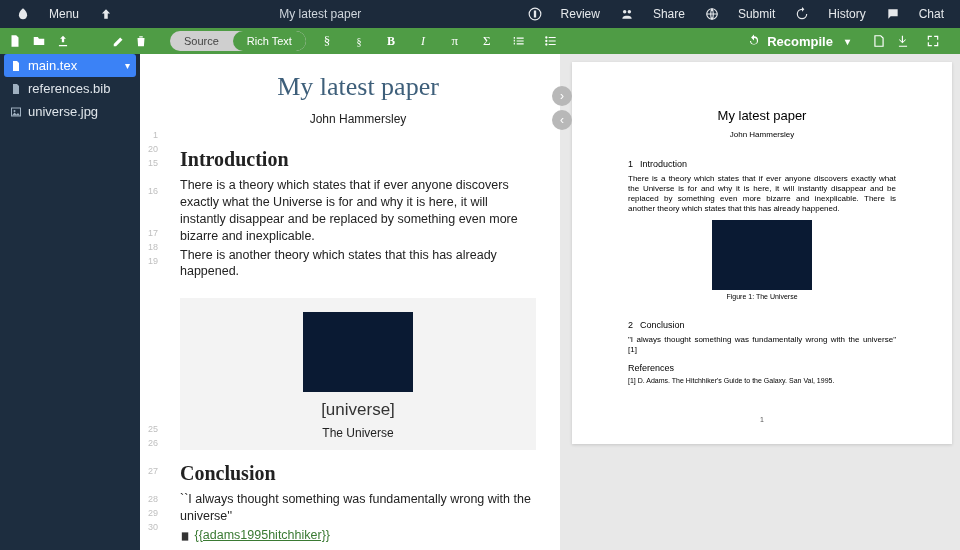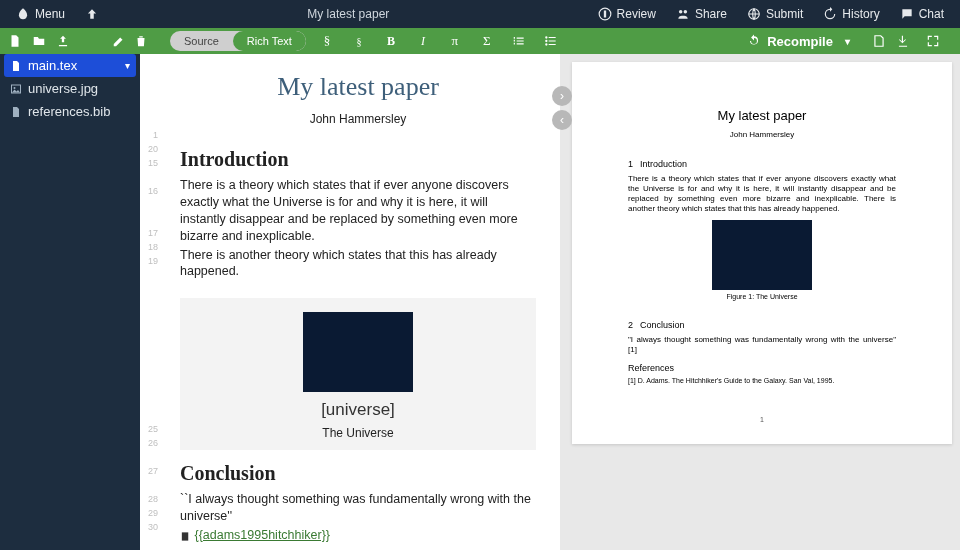--- a/index.html
+++ b/index.html
@@ -1,42 +1,42 @@
 <!DOCTYPE html>
 <html><head>
 <meta charset="utf-8">
 <style>
 *{margin:0;padding:0;box-sizing:border-box;font-family:-apple-system,BlinkMacSystemFont,"Segoe UI",Helvetica,Arial,sans-serif}
 body{width:960px;height:550px;overflow:hidden;background:#fff;display:flex;flex-direction:column}
 
 .menubar{background:#1c2a3b;height:28px;display:flex;align-items:center;color:#e6e9ec;font-size:12px;padding:0 8px}
 .menubar .left,.menubar .right{display:flex;align-items:center;gap:4px}
 .menubar .spacer{flex:1;text-align:center;color:#cfd6dd}
-.mb-btn{display:flex;align-items:center;gap:5px;padding:0 8px;height:28px;cursor:pointer}
+.mb-btn{display:flex;align-items:center;gap:19px;padding:0 8px;height:28px;cursor:pointer}
 .mb-ico{display:inline-flex;width:14px;height:14px;color:#e6e9ec}
 
 .toolbar{background:#4f9c45;height:26px;display:flex;align-items:center;color:#fff;font-size:12px}
 .tb-left{width:140px;display:flex;align-items:center;gap:10px;padding-left:8px}
 .tb-ico{display:inline-flex;width:14px;height:14px;color:#fff;cursor:pointer}
 .tb-mid{flex:1;display:flex;align-items:center;gap:10px}
 .seg{display:flex;align-items:flex-end;background:#cfcfcf;border-radius:12px;height:20px;overflow:hidden;font-size:11px}
 .seg span{padding:0 14px;line-height:20px;cursor:pointer;color:#444}
 .seg .active{background:#4f9c45;color:#fff;border-radius:12px}
 .fmt-btn{width:22px;height:22px;display:flex;align-items:center;justify-content:center;color:#fff;font-family:Georgia,serif;cursor:pointer}
 .fmt-btn.sym{font-size:13px}
 
 .tb-pdf{display:flex;align-items:center;gap:10px;margin-left:auto;padding-right:20px}
 .recompile{background:#4f9c45;display:flex;align-items:center;gap:6px;padding:0 12px;height:26px;cursor:pointer;font-weight:600;font-size:13px}
 .recompile .caret{margin-left:6px;font-size:10px}
 
 .workspace{flex:1;display:flex;min-height:0}
 
 .sidebar{width:140px;background:#1d2d3f;color:#dfe5ea;font-size:13px;display:flex;flex-direction:column}
 .file-row{display:flex;align-items:center;gap:6px;padding:4px 10px;cursor:pointer}
-.file-row.active{background:#1d4ed8;color:#fff;border-radius:3px;margin:0 4px;padding:4px 6px}
+.file-row.active{background:#3b82f6;color:#fff;border-radius:3px;margin:0 4px;padding:4px 6px}
 .file-row .chev{margin-left:auto;font-size:10px}
 .file-ico{display:inline-flex;width:12px;height:12px}
 
 .editor{flex:1;display:flex;min-width:0;position:relative;background:#fff}
 .gutter{width:22px;background:#fff;color:#bfbfbf;font-size:9px;text-align:right;padding-right:4px;padding-top:60px;line-height:14px;font-family:Menlo,monospace}
 .gutter div{height:14px}
 .doc{flex:1;padding:18px 24px 12px 18px;overflow:hidden;font-family:Georgia,'Times New Roman',serif;color:#222}
 .doc h1{font-family:Georgia,serif;font-weight:500;font-size:26px;text-align:center;color:#3e5f7a;margin-bottom:10px}
 .doc .author{text-align:center;font-size:12px;margin-bottom:22px}
 .doc h2{font-family:Georgia,serif;font-size:20px;margin:10px 0 6px}
@@ -229,34 +229,34 @@
           <svg viewBox="0 0 24 24">
             <path d="M6 2h8l4 4v16H6z" fill="#fff"></path>
           </svg>
         </span>
       <span>main.tex</span>
       <span class="chev">▾</span>
     </div>
     <div class="file-row">
       <span class="file-ico">
           <svg viewBox="0 0 24 24">
+            <path d="M6 2h8l4 4v16H6z" fill="#9fb0c0"></path>
+          </svg>
+        </span>
+      <span>references.bib</span>
+    </div>
+    <div class="file-row">
+      <span class="file-ico">
+          <svg viewBox="0 0 24 24">
             <rect x="3" y="4" width="18" height="16" fill="none" stroke="#9fb0c0" stroke-width="2"></rect>
             <circle cx="9" cy="10" r="2" fill="#9fb0c0"></circle>
             <path d="M4 19l5-6 4 4 3-3 4 5z" fill="#9fb0c0"></path>
           </svg>
         </span>
       <span>universe.jpg</span>
-    </div>
-    <div class="file-row">
-      <span class="file-ico">
-          <svg viewBox="0 0 24 24">
-            <path d="M6 2h8l4 4v16H6z" fill="#9fb0c0"></path>
-          </svg>
-        </span>
-      <span>references.bib</span>
     </div>
   </div>
 
   <div class="editor">
     <div class="gutter" id="gutter">
         <div></div>
         <div>1</div>
         <div>20</div>
         <div>15</div>
         <div></div>

